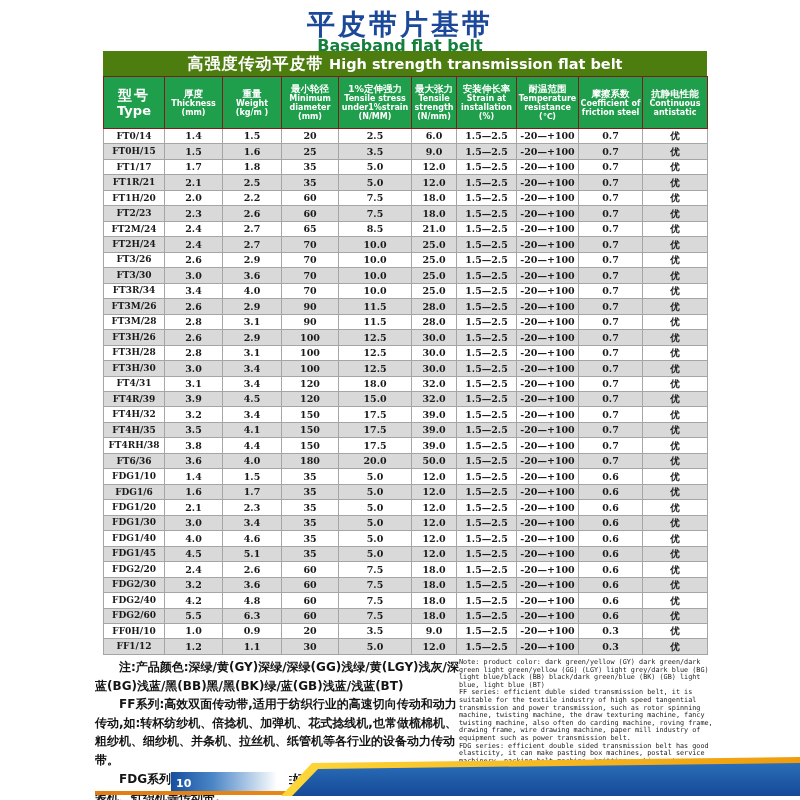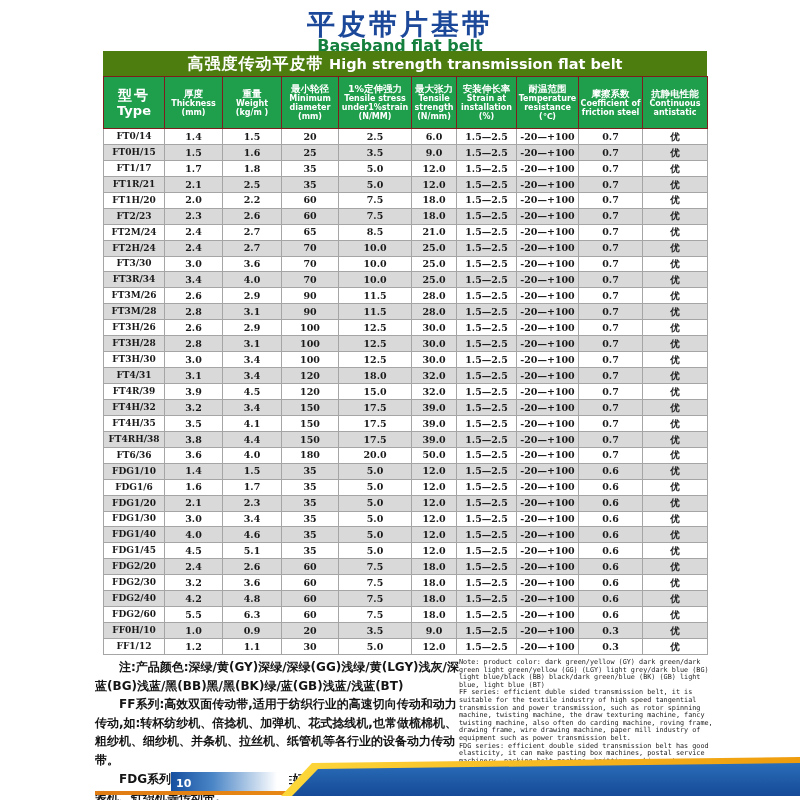--- a/index.html
+++ b/index.html
@@ -211,20 +211,32 @@
             <td>2.7</td>
             <td>70</td>
             <td>10.0</td>
             <td>25.0</td>
             <td>1.5—2.5</td>
             <td>-20—+100</td>
             <td>0.7</td>
             <td>优</td>
           </tr>
           <tr>
+            <td class="c-model">FT3/26</td>
+            <td>2.6</td>
+            <td>2.9</td>
+            <td>70</td>
+            <td>10.0</td>
+            <td>25.0</td>
+            <td>1.5—2.5</td>
+            <td>-20—+100</td>
+            <td>0.7</td>
+            <td>优</td>
+          </tr>
+          <tr>
             <td class="c-model">FT3/30</td>
             <td>3.0</td>
             <td>3.6</td>
             <td>70</td>
             <td>10.0</td>
             <td>25.0</td>
             <td>1.5—2.5</td>
             <td>-20—+100</td>
             <td>0.7</td>
             <td>优</td>

